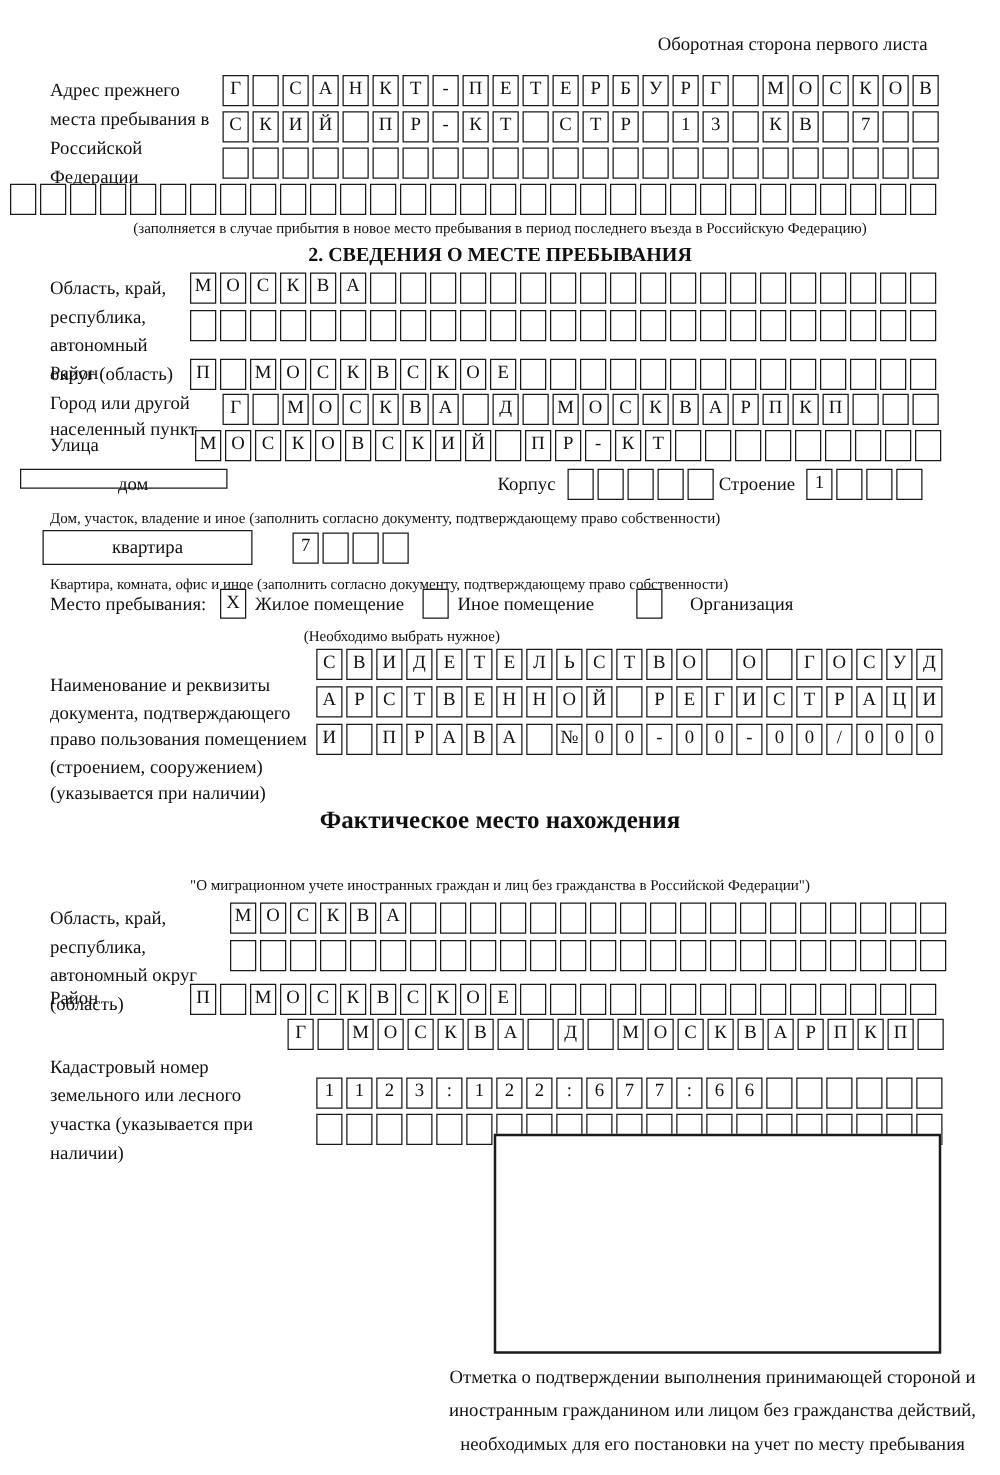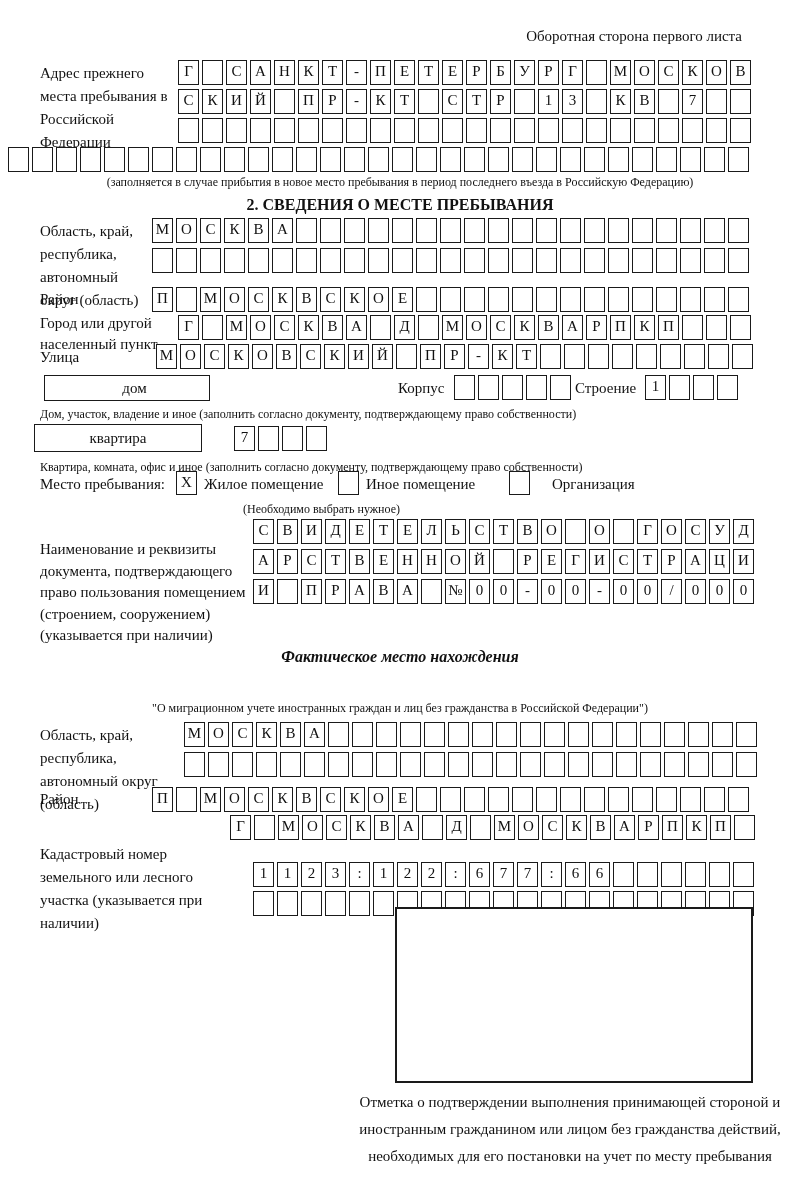--- a/index.html
+++ b/index.html
@@ -41,21 +41,21 @@
 
   <div class="t" style="left:40px;top:289px;">Район</div>
   <div class="cellrow" style="left:152px;top:287px;"><span class="cell">П</span><span class="cell"></span><span class="cell">М</span><span class="cell">О</span><span class="cell">С</span><span class="cell">К</span><span class="cell">В</span><span class="cell">С</span><span class="cell">К</span><span class="cell">О</span><span class="cell">Е</span><span class="cell"></span><span class="cell"></span><span class="cell"></span><span class="cell"></span><span class="cell"></span><span class="cell"></span><span class="cell"></span><span class="cell"></span><span class="cell"></span><span class="cell"></span><span class="cell"></span><span class="cell"></span><span class="cell"></span><span class="cell"></span></div>
 
   <div class="t" style="left:40px;top:313px;width:140px;">Город или другой населенный пункт</div>
   <div class="cellrow" style="left:178px;top:315px;"><span class="cell">Г</span><span class="cell"></span><span class="cell">М</span><span class="cell">О</span><span class="cell">С</span><span class="cell">К</span><span class="cell">В</span><span class="cell">А</span><span class="cell"></span><span class="cell">Д</span><span class="cell"></span><span class="cell">М</span><span class="cell">О</span><span class="cell">С</span><span class="cell">К</span><span class="cell">В</span><span class="cell">А</span><span class="cell">Р</span><span class="cell">П</span><span class="cell">К</span><span class="cell">П</span><span class="cell"></span><span class="cell"></span><span class="cell"></span></div>
 
   <div class="t" style="left:40px;top:347px;">Улица</div>
   <div class="cellrow" style="left:156px;top:344px;"><span class="cell">М</span><span class="cell">О</span><span class="cell">С</span><span class="cell">К</span><span class="cell">О</span><span class="cell">В</span><span class="cell">С</span><span class="cell">К</span><span class="cell">И</span><span class="cell">Й</span><span class="cell"></span><span class="cell">П</span><span class="cell">Р</span><span class="cell">-</span><span class="cell">К</span><span class="cell">Т</span><span class="cell"></span><span class="cell"></span><span class="cell"></span><span class="cell"></span><span class="cell"></span><span class="cell"></span><span class="cell"></span><span class="cell"></span><span class="cell"></span></div>
 
-  <div class="widebox" style="left:44px;top:375px;width:166px;height:26px;line-height:24px;padding-left:15px;">дом</div>
+  <div class="widebox" style="left:16px;top:375px;width:166px;height:16px;line-height:24px;padding-left:15px;">дом</div>
   <div class="t" style="left:398px;top:378px;">Корпус</div>
   <div class="cellrow" style="left:454px;top:375px;"><span class="cell"></span><span class="cell"></span><span class="cell"></span><span class="cell"></span><span class="cell"></span></div>
   <div class="t" style="left:575px;top:378px;">Строение</div>
   <div class="cellrow" style="left:645px;top:375px;"><span class="cell">1</span><span class="cell"></span><span class="cell"></span><span class="cell"></span></div>
   <div class="t small" style="left:40px;top:404px;">Дом, участок, владение и иное (заполнить согласно документу, подтверждающему право собственности)</div>
 
   <div class="widebox" style="left:34px;top:424px;width:168px;height:28px;line-height:26px;">квартира</div>
   <div class="cellrow" style="left:234px;top:426px;"><span class="cell">7</span><span class="cell"></span><span class="cell"></span><span class="cell"></span></div>
   <div class="t small" style="left:40px;top:457px;">Квартира, комната, офис и иное (заполнить согласно документу, подтверждающему право собственности)</div>
 
@@ -66,21 +66,21 @@
   <div class="t" style="left:366px;top:474px;">Иное помещение</div>
   <div class="chk" style="left:509px;top:471px;"></div>
   <div class="t" style="left:552px;top:474px;">Организация</div>
   <div class="t small" style="left:243px;top:499px;">(Необходимо выбрать нужное)</div>
 
   <div class="t" style="left:40px;top:539px;width:218px;line-height:21.5px;">Наименование и реквизиты документа, подтверждающего право пользования помещением (строением, сооружением) (указывается при наличии)</div>
   <div class="cellrow" style="left:253px;top:519px;"><span class="cell">С</span><span class="cell">В</span><span class="cell">И</span><span class="cell">Д</span><span class="cell">Е</span><span class="cell">Т</span><span class="cell">Е</span><span class="cell">Л</span><span class="cell">Ь</span><span class="cell">С</span><span class="cell">Т</span><span class="cell">В</span><span class="cell">О</span><span class="cell"></span><span class="cell">О</span><span class="cell"></span><span class="cell">Г</span><span class="cell">О</span><span class="cell">С</span><span class="cell">У</span><span class="cell">Д</span></div>
   <div class="cellrow" style="left:253px;top:549px;"><span class="cell">А</span><span class="cell">Р</span><span class="cell">С</span><span class="cell">Т</span><span class="cell">В</span><span class="cell">Е</span><span class="cell">Н</span><span class="cell">Н</span><span class="cell">О</span><span class="cell">Й</span><span class="cell"></span><span class="cell">Р</span><span class="cell">Е</span><span class="cell">Г</span><span class="cell">И</span><span class="cell">С</span><span class="cell">Т</span><span class="cell">Р</span><span class="cell">А</span><span class="cell">Ц</span><span class="cell">И</span></div>
   <div class="cellrow" style="left:253px;top:579px;"><span class="cell">И</span><span class="cell"></span><span class="cell">П</span><span class="cell">Р</span><span class="cell">А</span><span class="cell">В</span><span class="cell">А</span><span class="cell"></span><span class="cell">№</span><span class="cell">0</span><span class="cell">0</span><span class="cell">-</span><span class="cell">0</span><span class="cell">0</span><span class="cell">-</span><span class="cell">0</span><span class="cell">0</span><span class="cell">/</span><span class="cell">0</span><span class="cell">0</span><span class="cell">0</span></div>
 
-  <div class="t bold center" style="left:0;top:646px;width:800px;font-size:16px;font-style:italic;">Фактическое место нахождения</div>
+  <div class="t bold center" style="left:0;top:646px;width:800px;font-size:20px;">Фактическое место нахождения</div>
   <div class="t small center" style="left:0;top:698px;width:800px;">"О миграционном учете иностранных граждан и лиц без гражданства в Российской Федерации")</div>
 
   <div class="t" style="left:40px;top:724px;width:135px;line-height:23px;">Область, край, республика, автономный округ (область)</div>
   <div class="cellrow" style="left:184px;top:722px;"><span class="cell">М</span><span class="cell">О</span><span class="cell">С</span><span class="cell">К</span><span class="cell">В</span><span class="cell">А</span><span class="cell"></span><span class="cell"></span><span class="cell"></span><span class="cell"></span><span class="cell"></span><span class="cell"></span><span class="cell"></span><span class="cell"></span><span class="cell"></span><span class="cell"></span><span class="cell"></span><span class="cell"></span><span class="cell"></span><span class="cell"></span><span class="cell"></span><span class="cell"></span><span class="cell"></span><span class="cell"></span></div>
   <div class="cellrow" style="left:184px;top:752px;"><span class="cell"></span><span class="cell"></span><span class="cell"></span><span class="cell"></span><span class="cell"></span><span class="cell"></span><span class="cell"></span><span class="cell"></span><span class="cell"></span><span class="cell"></span><span class="cell"></span><span class="cell"></span><span class="cell"></span><span class="cell"></span><span class="cell"></span><span class="cell"></span><span class="cell"></span><span class="cell"></span><span class="cell"></span><span class="cell"></span><span class="cell"></span><span class="cell"></span><span class="cell"></span><span class="cell"></span></div>
 
   <div class="t" style="left:40px;top:789px;">Район</div>
   <div class="cellrow" style="left:152px;top:787px;"><span class="cell">П</span><span class="cell"></span><span class="cell">М</span><span class="cell">О</span><span class="cell">С</span><span class="cell">К</span><span class="cell">В</span><span class="cell">С</span><span class="cell">К</span><span class="cell">О</span><span class="cell">Е</span><span class="cell"></span><span class="cell"></span><span class="cell"></span><span class="cell"></span><span class="cell"></span><span class="cell"></span><span class="cell"></span><span class="cell"></span><span class="cell"></span><span class="cell"></span><span class="cell"></span><span class="cell"></span><span class="cell"></span><span class="cell"></span></div>
 
   <div class="cellrow" style="left:230px;top:815px;"><span class="cell">Г</span><span class="cell"></span><span class="cell">М</span><span class="cell">О</span><span class="cell">С</span><span class="cell">К</span><span class="cell">В</span><span class="cell">А</span><span class="cell"></span><span class="cell">Д</span><span class="cell"></span><span class="cell">М</span><span class="cell">О</span><span class="cell">С</span><span class="cell">К</span><span class="cell">В</span><span class="cell">А</span><span class="cell">Р</span><span class="cell">П</span><span class="cell">К</span><span class="cell">П</span><span class="cell"></span></div>

